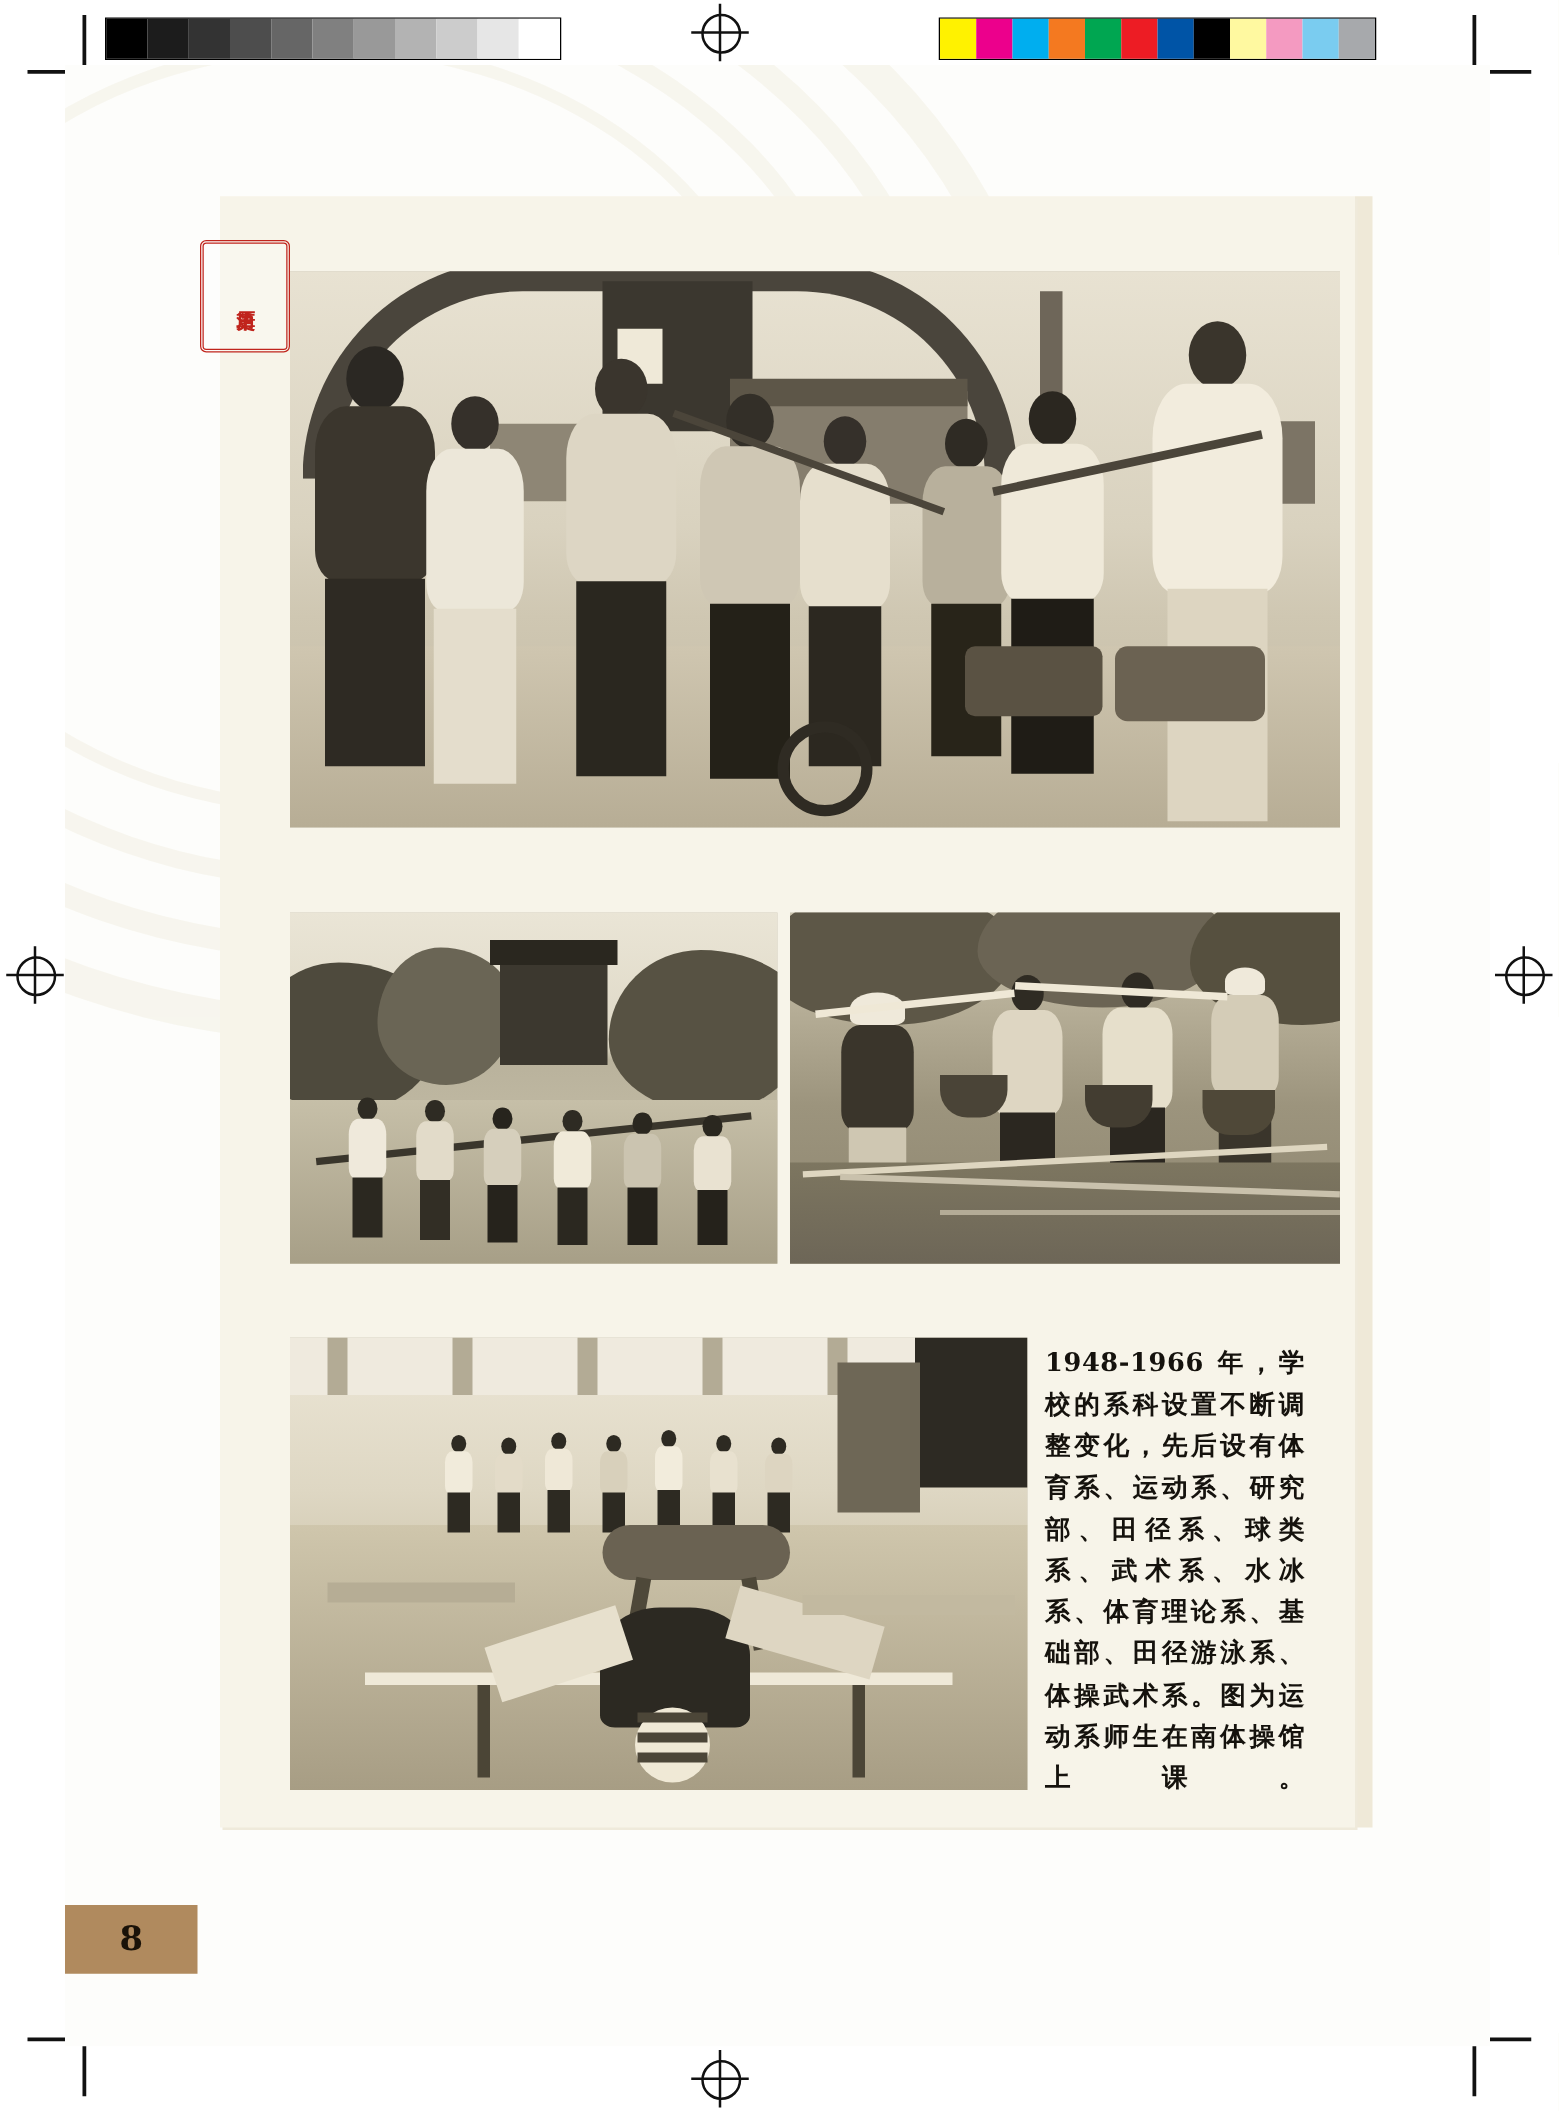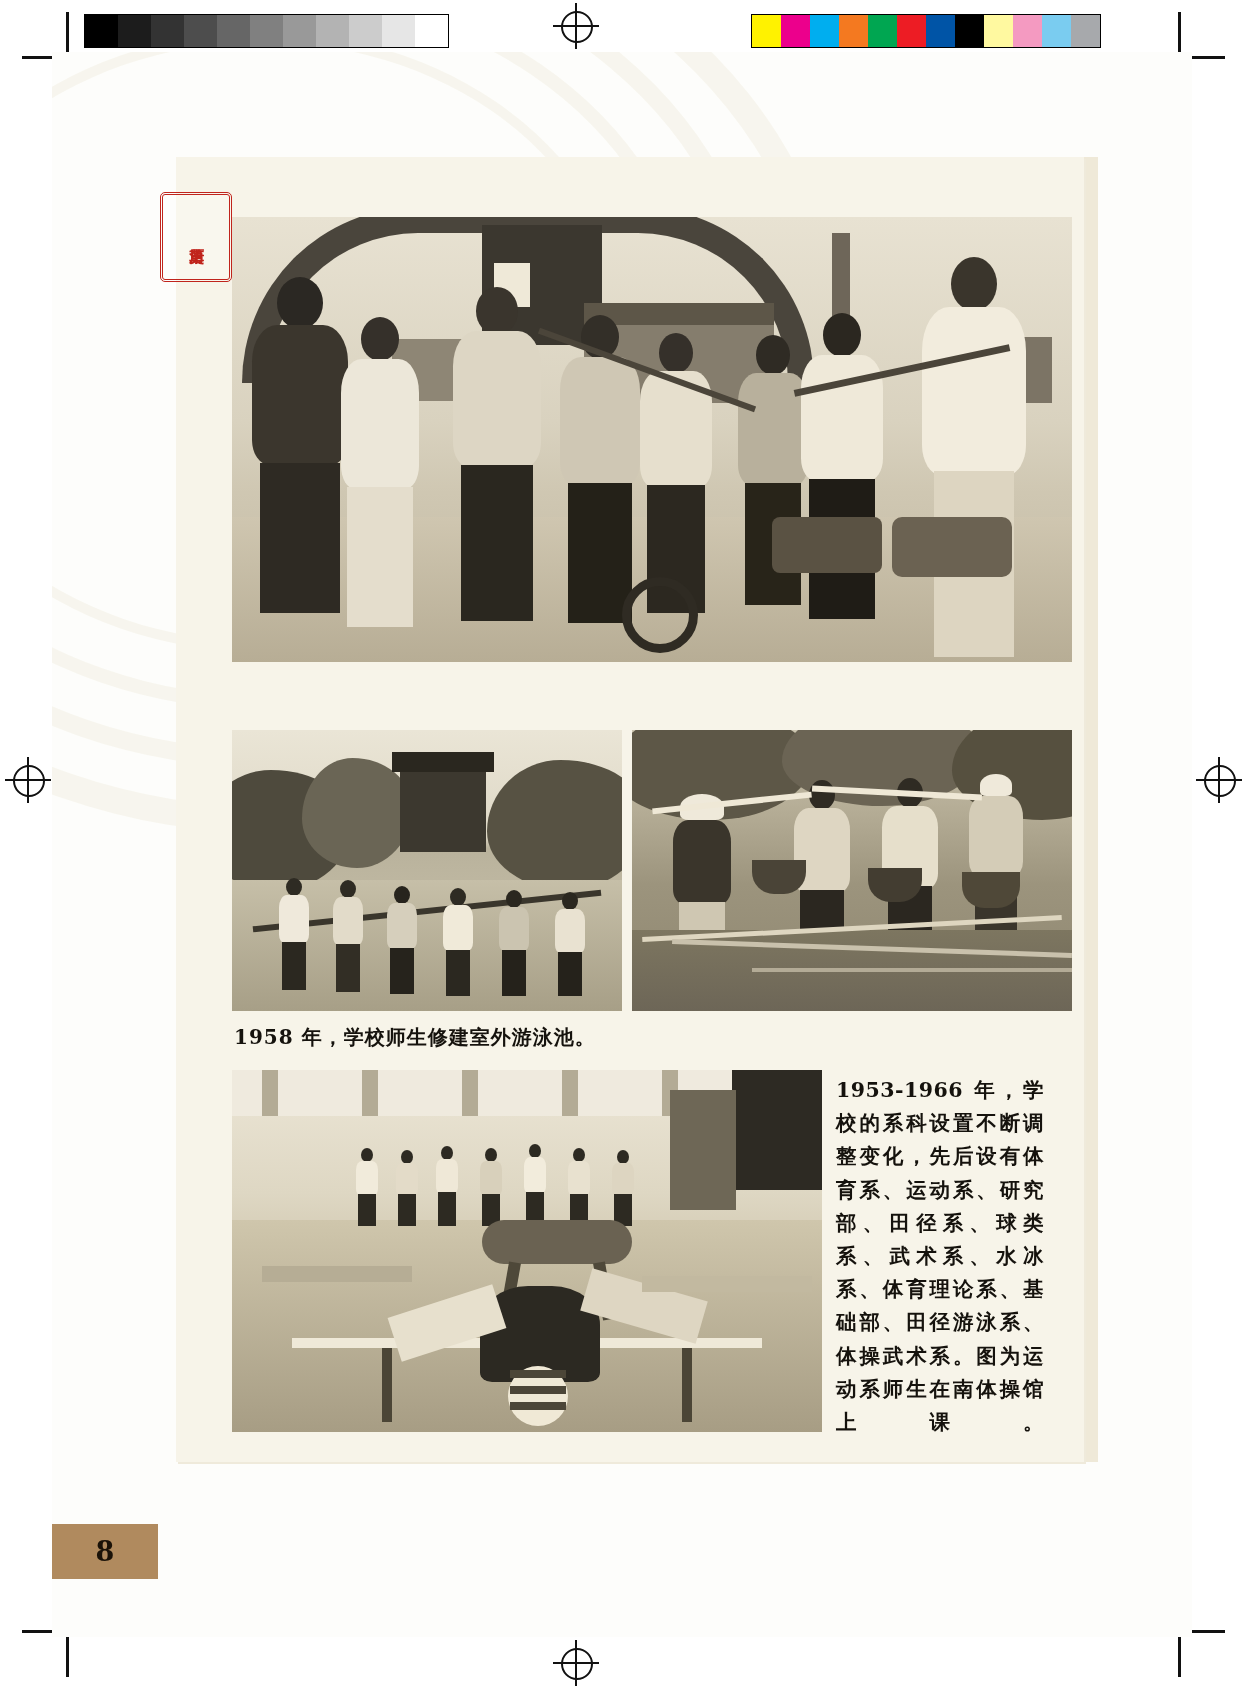--- a/index.html
+++ b/index.html
@@ -339,21 +339,20 @@
 
     <div style="position:absolute;left:120px;top:130px;width:54px;height:34px;border-radius:0 0 22px 22px;background:#4a4437;"></div>
     <div style="position:absolute;left:236px;top:138px;width:54px;height:34px;border-radius:0 0 22px 22px;background:#433d31;"></div>
     <div style="position:absolute;left:330px;top:142px;width:58px;height:36px;border-radius:0 0 22px 22px;background:#4f4838;"></div>
 
     <div style="position:absolute;left:0;top:200px;width:100%;height:81px;background:linear-gradient(180deg,#7d7660,#6d6657);"></div>
     <div style="position:absolute;left:10px;top:196px;width:420px;height:5px;background:#ded6c0;transform:rotate(-3deg);"></div>
     <div style="position:absolute;left:40px;top:216px;width:400px;height:5px;background:#c9c1ac;transform:rotate(2deg);"></div>
     <div style="position:absolute;left:120px;top:238px;width:320px;height:4px;background:#b3ab96;"></div>
   </div>
-  <div class="caption" id="cap2">1958 年，学校师生修建室外游泳池。</div>
 
   <div class="photo" id="photo4">
     <div class="ph-sky" style="background:linear-gradient(180deg,#ece6d6 0%,#ded7c3 34%,#cdc4ab 58%,#b9b098 100%);"></div>
 
     <div style="position:absolute;left:0;top:0;width:100%;height:46px;background:#efeade;"></div>
     <div style="position:absolute;left:30px;top:0;width:16px;height:46px;background:#b3ab95;"></div>
     <div style="position:absolute;left:130px;top:0;width:16px;height:46px;background:#b3ab95;"></div>
     <div style="position:absolute;left:230px;top:0;width:16px;height:46px;background:#b3ab95;"></div>
     <div style="position:absolute;left:330px;top:0;width:16px;height:46px;background:#b3ab95;"></div>
     <div style="position:absolute;left:430px;top:0;width:16px;height:46px;background:#b3ab95;"></div>
@@ -412,19 +411,19 @@
     <div style="position:absolute;left:278px;top:300px;width:56px;height:8px;background:#4c4638;"></div>
     <div style="position:absolute;left:278px;top:316px;width:56px;height:8px;background:#4c4638;"></div>
     <div style="position:absolute;left:278px;top:332px;width:56px;height:8px;background:#4c4638;"></div>
     <div style="position:absolute;left:160px;top:230px;width:110px;height:46px;background:#e7e0cd;transform:rotate(-18deg);"></div>
     <div style="position:absolute;left:352px;top:214px;width:120px;height:44px;background:#ded6c2;transform:rotate(16deg);"></div>
 
     <div style="position:absolute;left:30px;top:196px;width:150px;height:16px;background:#b6ad95;"></div>
     <div style="position:absolute;left:410px;top:206px;width:170px;height:16px;background:#c2b9a0;"></div>
   </div>
 
-  <div class="sidetext">1953-1966 年，学校的系科设置不断调整变化，先后设有体育系、运动系、研究部、田径系、球类系、武术系、水冰系、体育理论系、基础部、田径游泳系、体操武术系。图为运动系师生在南体操馆上课。</div>
+  <div class="sidetext">1948-1966 年，学校的系科设置不断调整变化，先后设有体育系、运动系、研究部、田径系、球类系、武术系、水冰系、体育理论系、基础部、田径游泳系、体操武术系。图为运动系师生在南体操馆上课。</div>
 
 </div>
 
 <div class="pagenum">
   <span>8</span>
 </div>
 
 </body></html>

